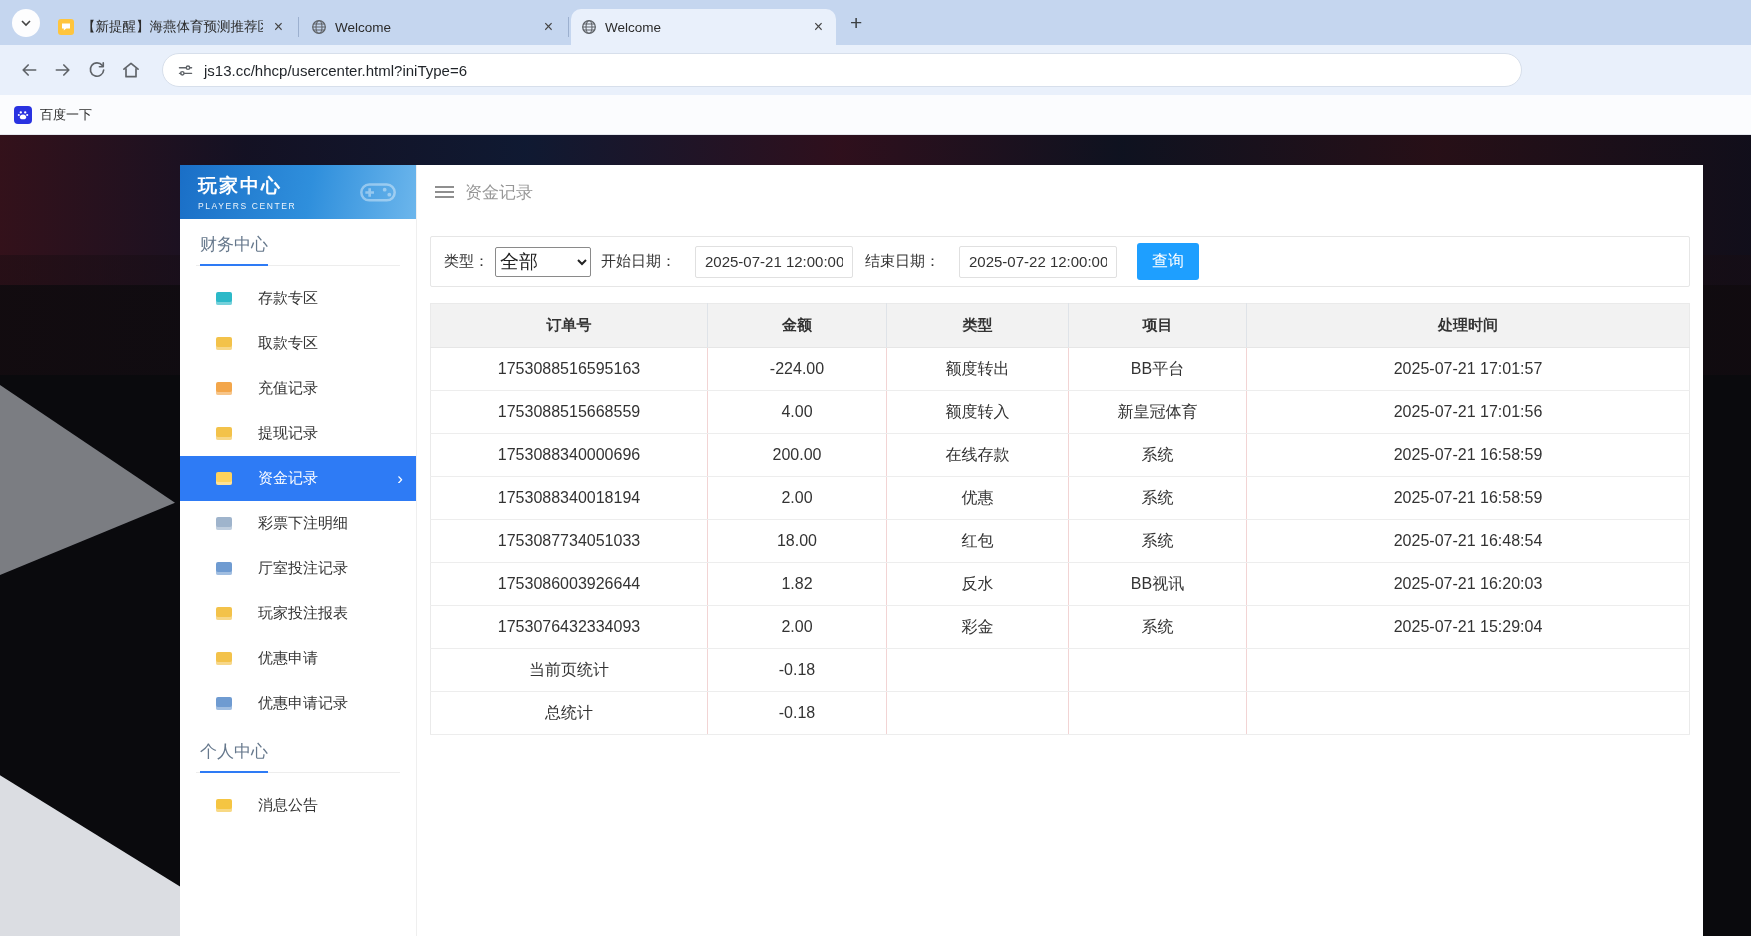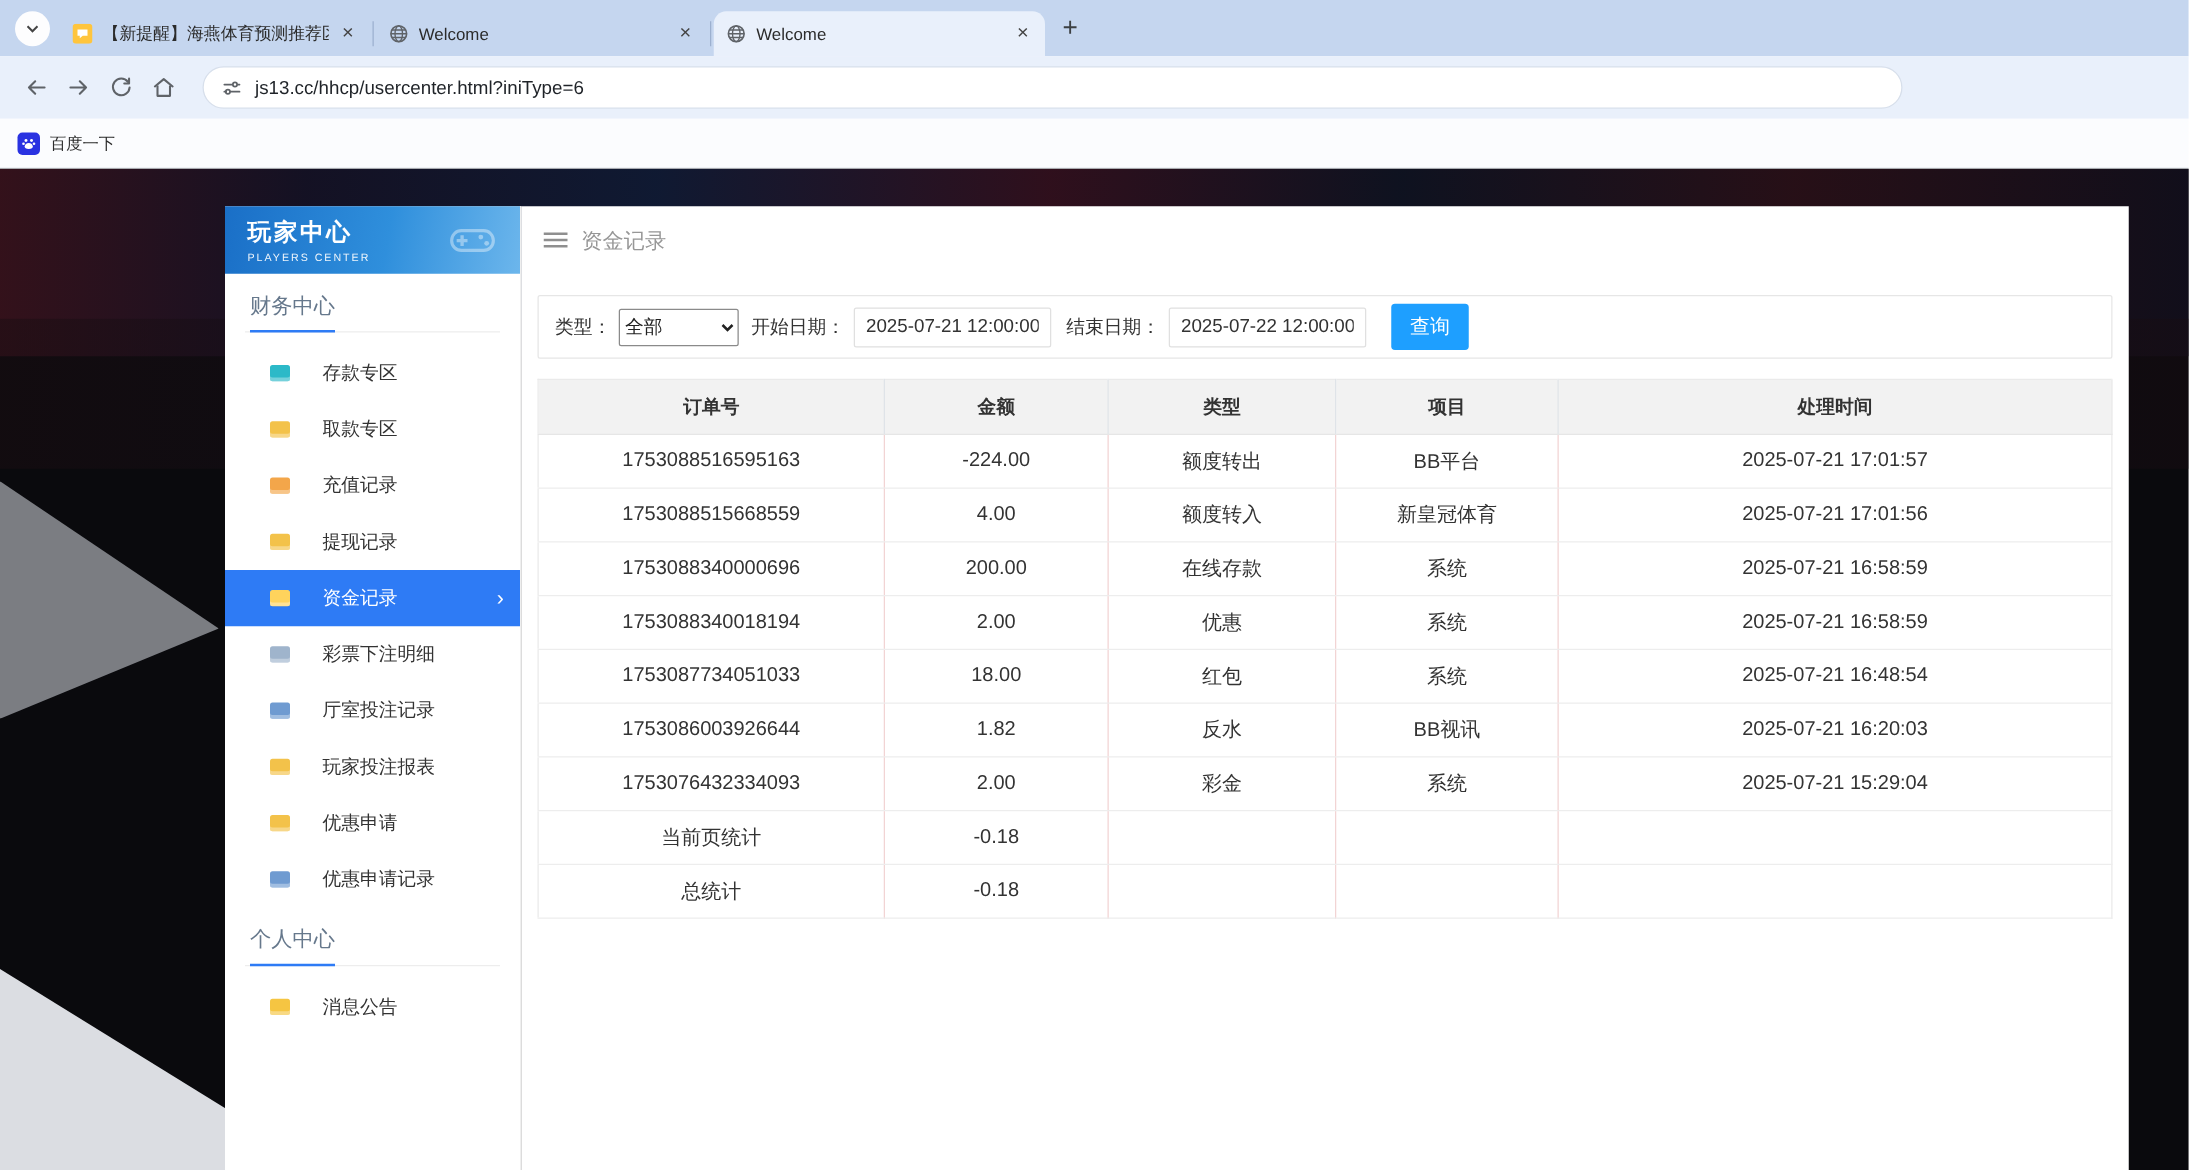--- a/index.html
+++ b/index.html
@@ -67,22 +67,22 @@
 
   
   .main { width:1286px; background:#fff; }
   .main-header { height:54px; display:flex; align-items:center; padding-left:18px; }
   .burger { width:19px; display:flex; flex-direction:column; gap:3px; cursor:pointer; }
   .burger i { height:2px; background:#8f8f8f; display:block; }
   .page-title { margin-left:11px; font-size:17px; color:#979797; }
 
   .filter-card { margin:17px 13px 0 13px; border:1px solid #e6e6e6; border-radius:2px; height:51px; display:flex; align-items:center; padding-left:13px; background:#fff; }
   .f-label { font-size:15px; color:#333; flex:none; }
-  .type-select { width:96px; height:30px; margin:0 10px 0 6px; font-size:15px; color:#222; border:1px solid #8a8a8a; border-radius:2px; background:#fff; }
-  .date-input { width:158px; height:32px; border:1px solid #e0e0e0; border-radius:2px; font-size:15px; color:#333; padding:0 9px; margin:0 12px 0 7px; }
+  .type-select { width:96px; height:30px; margin:0 10px 0 6px; font-size:19px; color:#222; border:1px solid #8a8a8a; border-radius:2px; background:#fff; }
+  .date-input { width:158px; height:32px; border:1px solid #e0e0e0; border-radius:2px; font-size:15px; color:#333; padding:0 9px; margin:0 12px 0 19px; }
   .search-btn { margin-left:8px; height:37px; padding:0 15px; background:#1e9fff; color:#fff; border:none; border-radius:3px; font-size:16px; cursor:pointer; }
 
   .table-card { margin:16px 13px 0 13px; }
   table { width:100%; border-collapse:collapse; table-layout:fixed; border:1px solid #eaeaea;padding-left:28px; }
   th { height:44px; background:#f2f2f2; font-size:15px; color:#333; font-weight:700; text-align:center;
        border-right:1px solid #dfe3e8; border-bottom:1px solid #e6e6e6; }
   th:last-child { border-right:1px solid #eaeaea; }
   td { height:43px; font-size:16px; color:#333; text-align:center;
        border-right:1px solid #f2d4d4; border-bottom:1px solid #ededed; }
   td:last-child { border-right:1px solid #eaeaea; }

